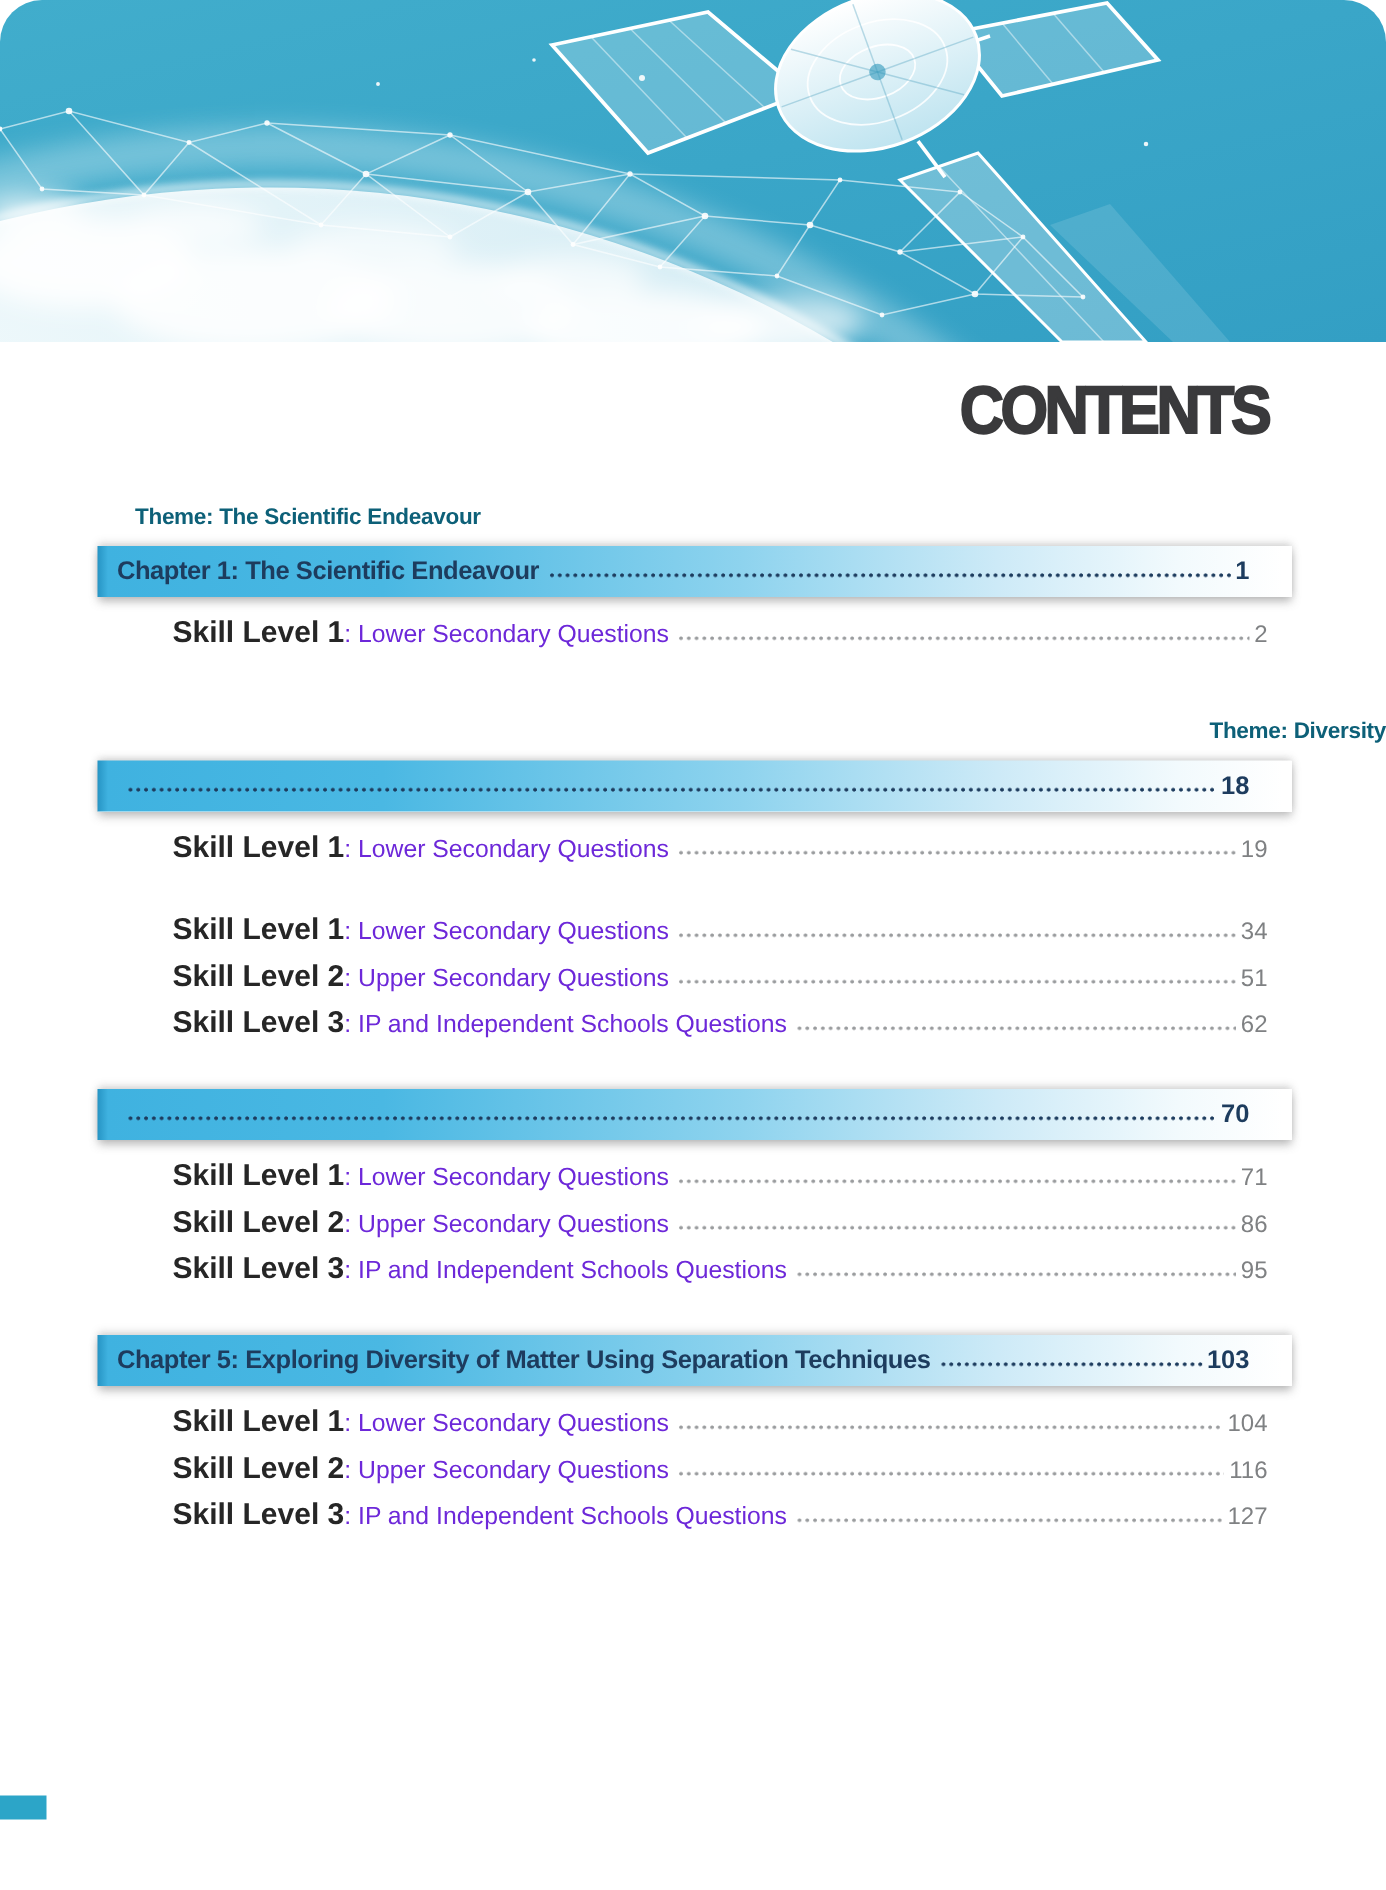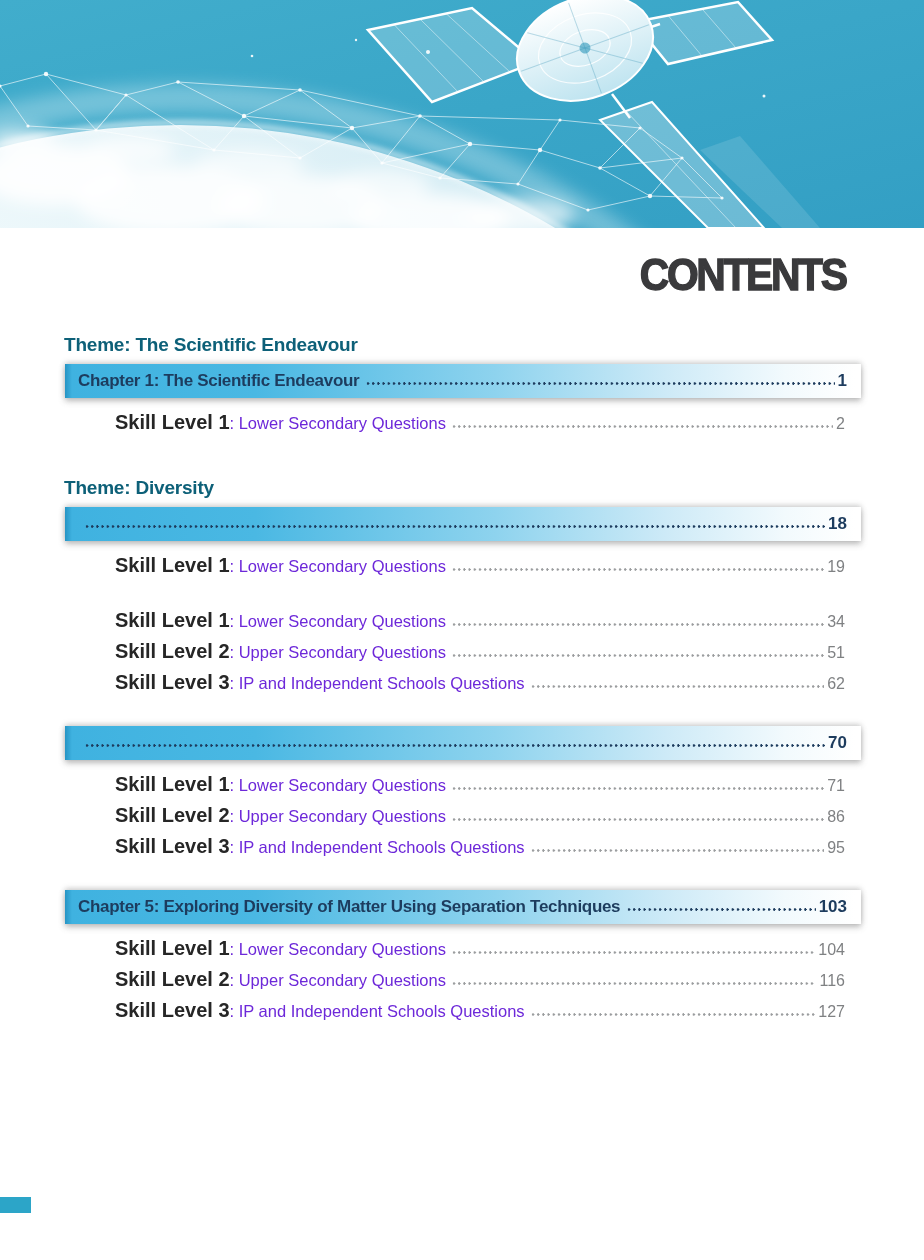--- a/index.html
+++ b/index.html
@@ -1,42 +1,43 @@
 <!DOCTYPE html>
 <html><head>
 <meta charset="utf-8">
 <style>
   html,body{margin:0;padding:0;background:#ffffff;}
   .page{
     position:relative;width:924px;height:1260px;background:#ffffff;overflow:hidden;
     font-family:"Liberation Sans",sans-serif;
+    border-radius:28px;
   }
   
   .banner{position:absolute;top:0;left:0;width:924px;height:228px;}
   
   .contents-title{
     position:absolute;top:250px;right:79px;
     font-size:43px;font-weight:bold;color:#3a3a3c;
     letter-spacing:-2.5px;line-height:48px;
     -webkit-text-stroke:1.3px #3a3a3c;
     transform:scale(0.95,1.04);transform-origin:right center;
     white-space:nowrap;
   }
   
   .toc{position:absolute;top:334px;left:0;width:924px;}
   .theme{
-    margin-left:64px;height:21px;line-height:21px;
-    font-size:19px;font-weight:bold;color:#0d6078;letter-spacing:-0.2px;
-  }
-  .theme.gap{margin-top:44px;}
+    margin-left:90px;height:21px;line-height:21px;
+    font-size:15px;font-weight:bold;color:#0d6078;letter-spacing:-0.2px;
+  }
+  .theme.gap{margin-top:44px;text-align:right;}
   .chapter-block{margin-top:0;}
   .chapter-block.gap{margin-top:33px;}
   .chapter-bar{
     margin-left:65px;margin-top:9px;width:796px;height:34px;
-    box-sizing:border-box;padding:0 14px 0 13px;
+    box-sizing:border-box;padding:0 28px 0 13px;
     display:flex;align-items:baseline;
     background:linear-gradient(90deg,
       #2694c4 0px,#3fb2e0 7px,#4ab8e3 190px,#8ed3ee 430px,
       #cdeaf7 600px,#f2fafd 720px,#ffffff 790px);
     box-shadow:0 3px 6px rgba(105,105,105,0.45),0 -2px 5px rgba(125,125,125,0.30);
   }
   .chapter-bar .ctitle{
     font-size:17px;font-weight:bold;color:#1d3c5e;letter-spacing:-0.3px;
     line-height:34px;white-space:nowrap;
   }

